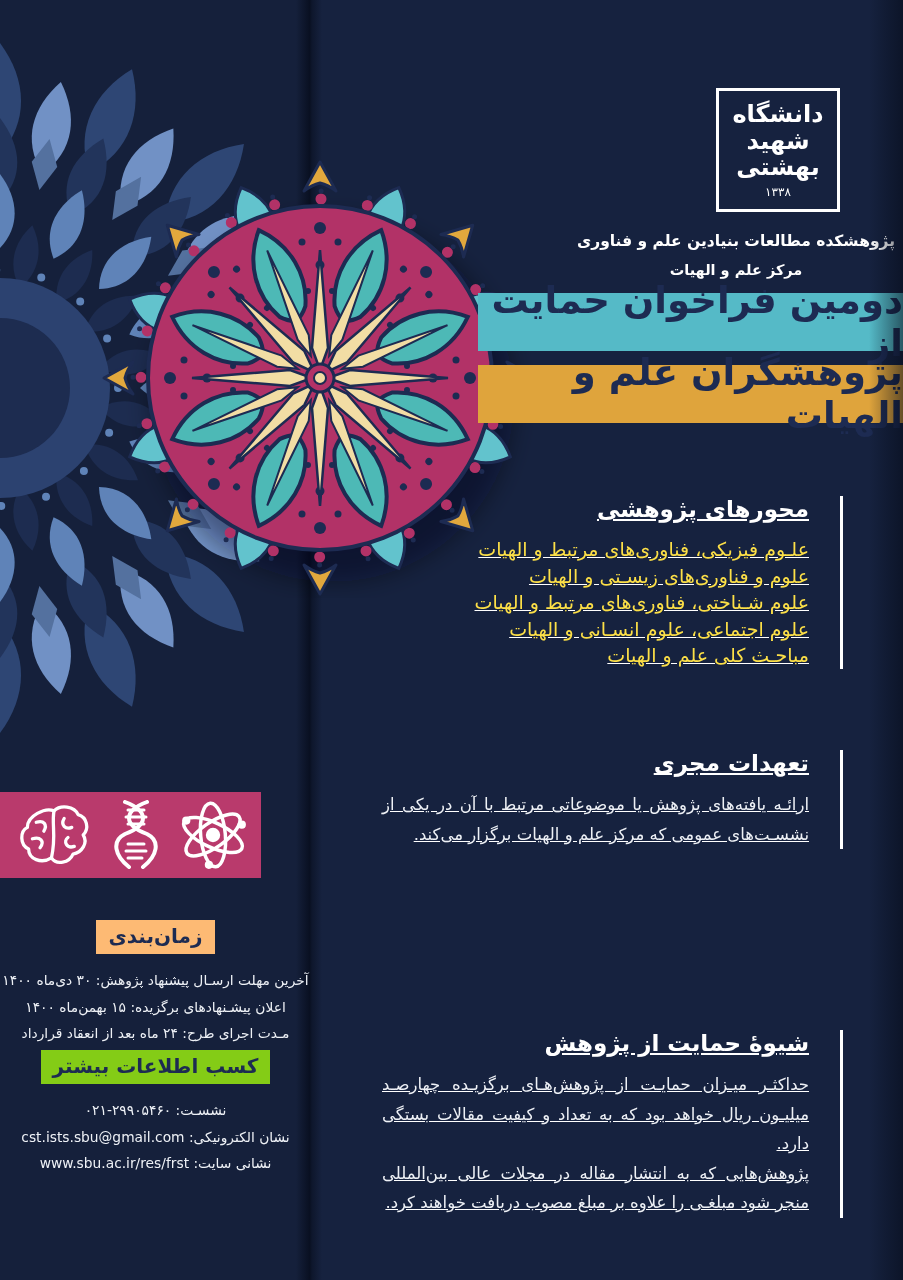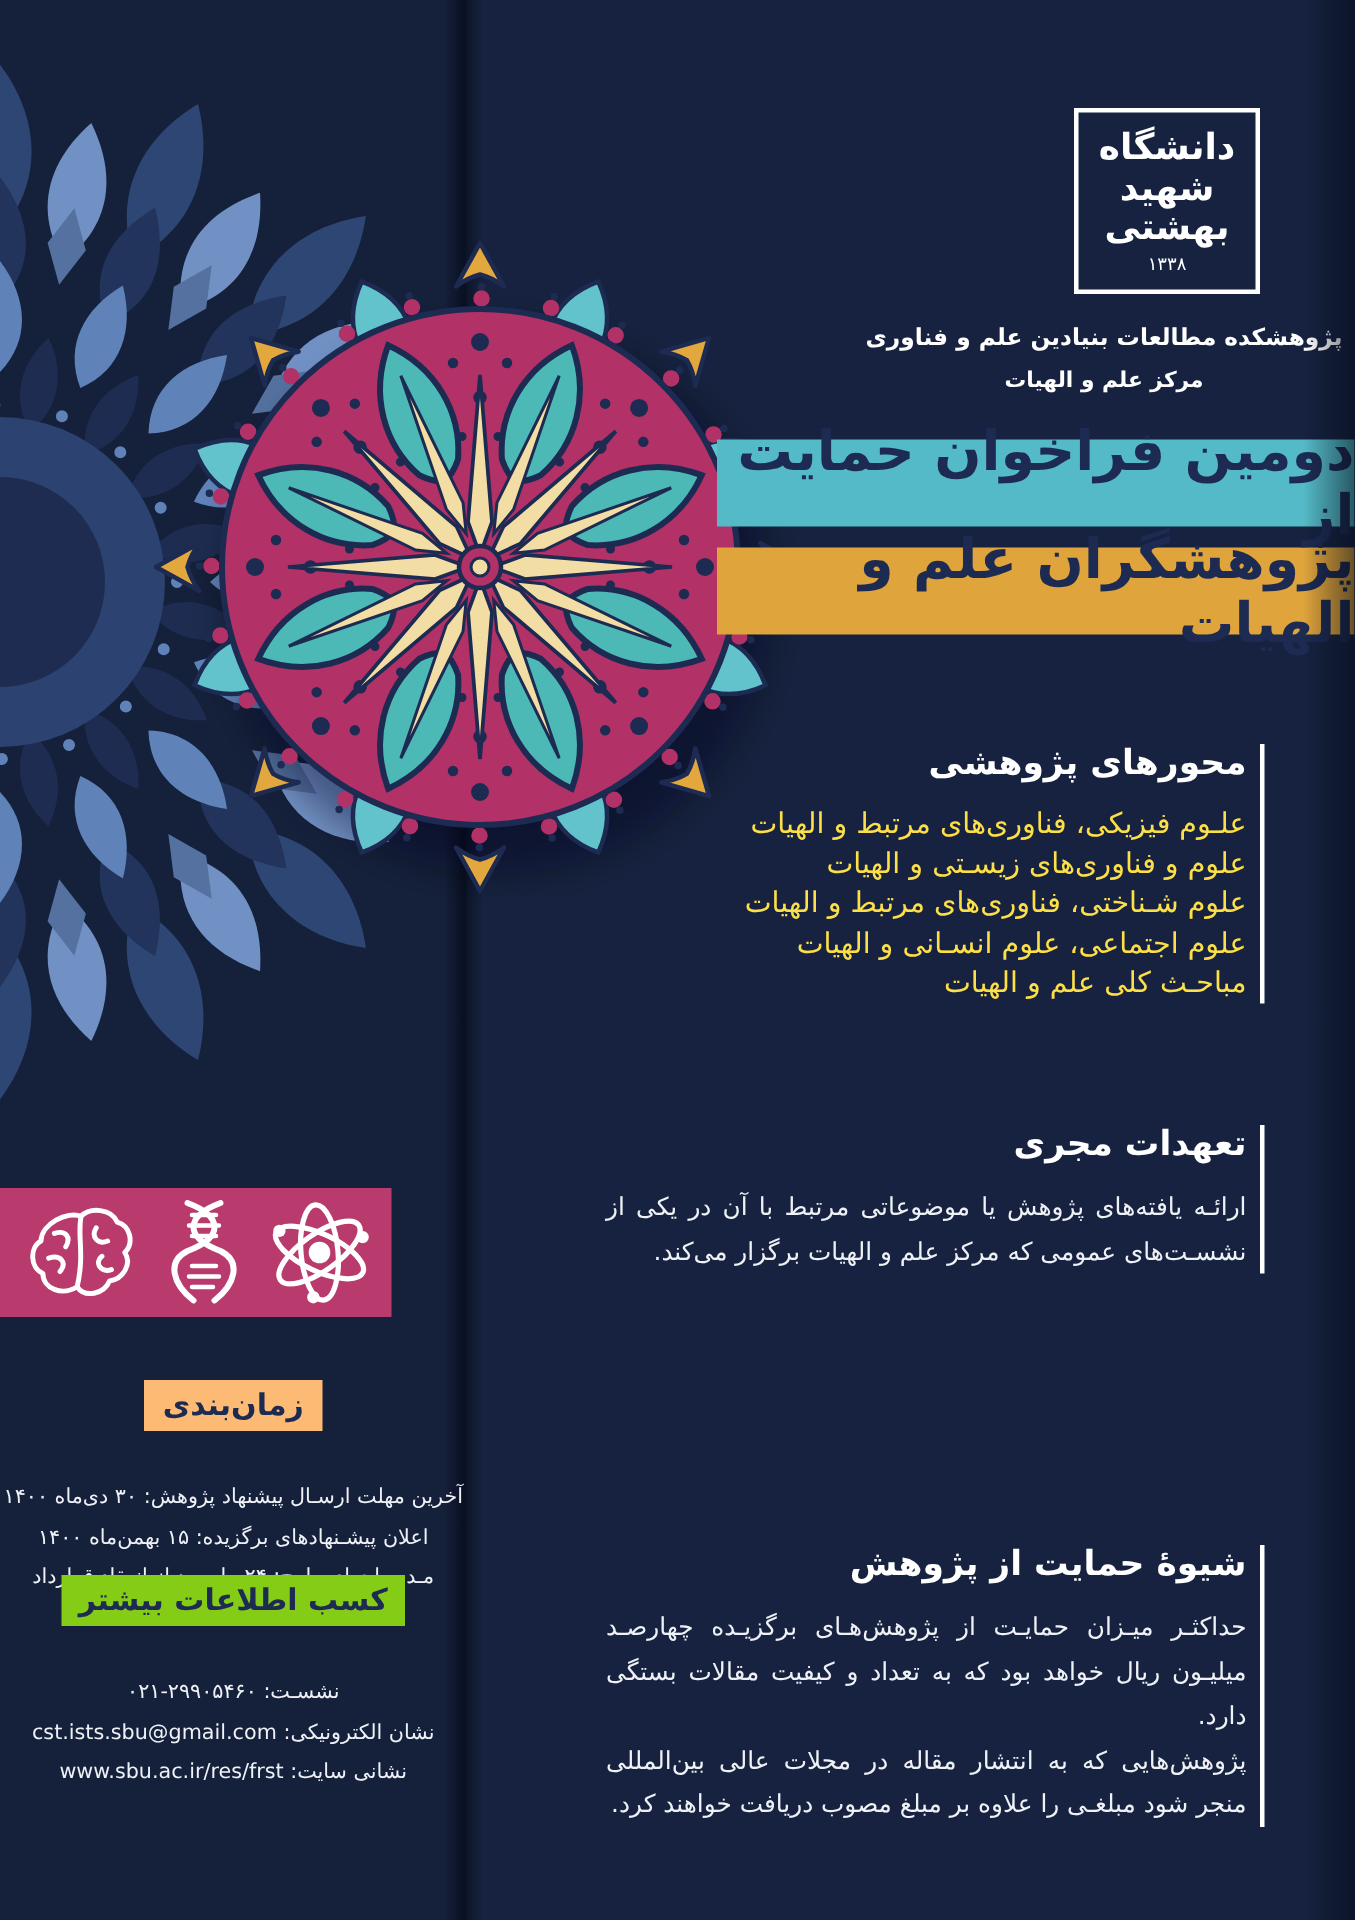--- a/index.html
+++ b/index.html
@@ -13,51 +13,51 @@
   .left-panel{position:absolute;left:0;top:0;width:311px;height:1280px;background:#15203b;overflow:hidden;}
   .divider{position:absolute;left:296px;top:0;width:26px;height:1280px;
     background:linear-gradient(to right,rgba(7,13,29,0) 0%,rgba(7,13,29,.85) 52%,rgba(7,13,29,.55) 62%,rgba(7,13,29,0) 100%);}
   .vignette{position:absolute;right:0;top:0;width:34px;height:1280px;
     background:linear-gradient(to left,rgba(4,9,22,.55),rgba(4,9,22,0));pointer-events:none;}
   svg{display:block}
   .blue-mandala{position:absolute;left:-350px;top:38px;}
   .mandala{position:absolute;left:100px;top:158px;}
   
   .header-block{position:absolute;top:72px;right:6px;width:322px;text-align:center;direction:rtl;}
-  .logo-box{width:118px;height:118px;border:3px solid #fff;margin:0 auto 0 45px;margin-right:57px;
+  .logo-box{width:118px;height:118px;border:3px solid #fff;margin:16px auto 0 45px;margin-right:57px;
     display:flex;flex-direction:column;justify-content:center;align-items:center;}
   .logo-word{font-weight:bold;font-size:24px;line-height:1.1;color:#fff;}
   .logo-year{font-size:12px;margin-top:4px;letter-spacing:2px;}
   .institute{margin-top:20px;font-size:15.5px;font-weight:bold;}
   .center-name{margin-top:12px;font-size:14.5px;font-weight:bold;}
   
   .title-block{position:absolute;top:293px;left:478px;right:0;direction:rtl;}
   .band{height:58px;display:flex;align-items:center;justify-content:center;
     font-size:37px;font-weight:bold;color:#1d2b52;}
   .band-cyan{background:#55bac7;margin-bottom:14px;}
   .band-yellow{background:#dfa43c;}
   
   .sec{position:absolute;right:60px;direction:rtl;text-align:right;
-    border-right:3px solid #fff;padding-right:9px;}
+    border-right:3px solid #fff;padding-right:31px;text-decoration:underline;}
   .sec h2{margin:0 0 14px 0;font-size:23px;font-weight:bold;color:#fff;}
   .sec .li{font-size:19px;line-height:26.5px;color:#fde047;}
   .sec p{margin:0;font-size:16.5px;line-height:29.5px;color:#eef1f6;text-align:justify;}
   #research-axes{top:496px;width:420px;}
   #obligations{top:750px;width:427px;}
   #support-method{top:1030px;width:427px;}
   
   .banner{position:absolute;left:0;top:792px;width:261px;height:86px;background:#b93a6c;
     display:flex;align-items:center;justify-content:center;gap:16px;}
   .left-sec{position:absolute;left:0;width:311px;text-align:center;direction:rtl;}
   #timeline{top:920px;}
   #more-info{top:1050px;}
   .chip{display:inline-block;padding:4px 12px 6px;font-size:20px;font-weight:bold;color:#1d2b52;}
   .chip-cyan{background:#fdba74;}
   .chip-yellow{background:#84cc16;}
-  .left-sec .lines{margin-top:31px;}
+  .left-sec .lines{margin-top:13px;}
   .left-sec .li{font-size:13.8px;line-height:26.5px;color:#eef1f6;}
   .ci .val{direction:ltr;unicode-bidi:isolate;}
 </style>
 </head>
 <body>
 
 <div class="page">
 
   <div class="left-panel">
     <svg class="blue-mandala" width="700" height="700" viewBox="-350 -350 700 700">

